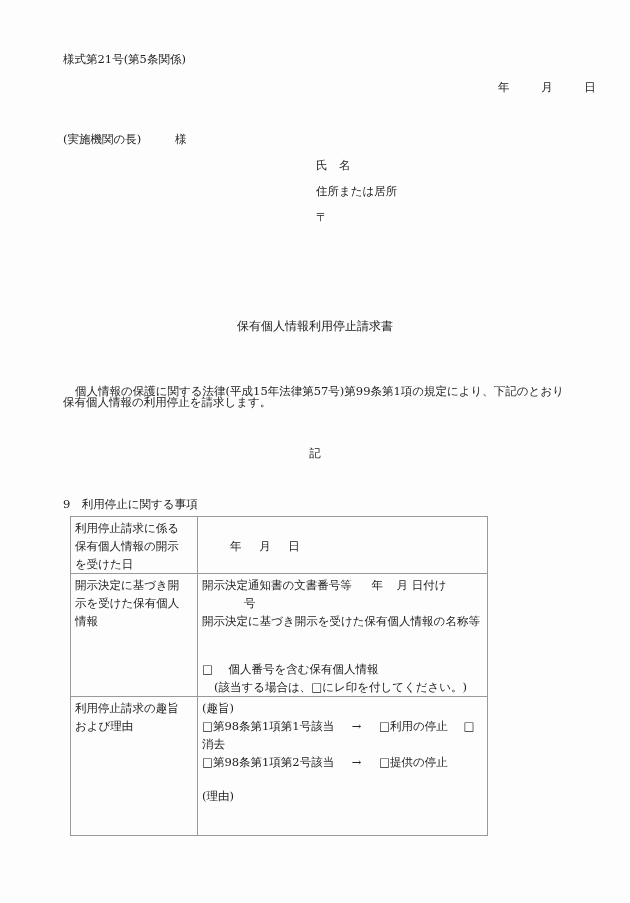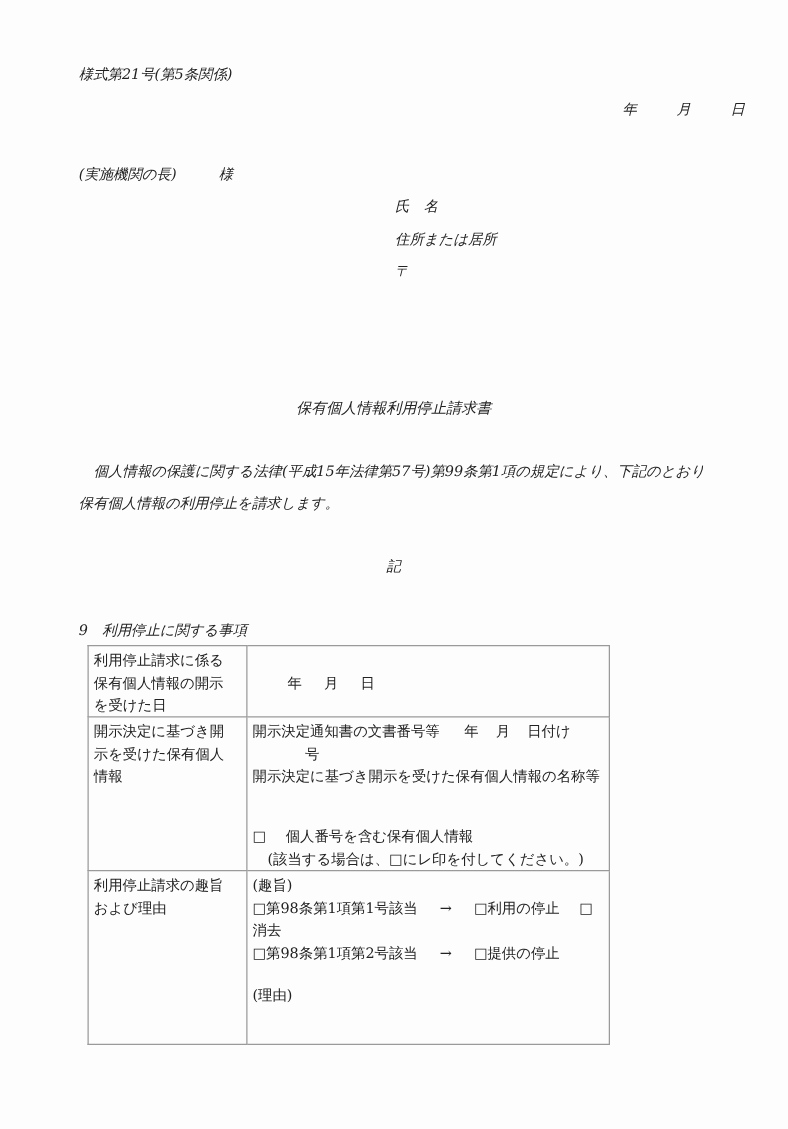--- a/index.html
+++ b/index.html
@@ -1,29 +1,29 @@
 <!DOCTYPE html>
 <html><head>
 <meta charset="utf-8">
 <style>
   html, body { margin:0; padding:0; }
   body {
     width:630px; height:903px; background:#fdfdfd; position:relative; overflow:hidden;
     font-family:"DejaVu Serif","Liberation Serif",serif; color:#222; font-size:11.5px;
   }
-  .abs { position:absolute; white-space:nowrap;font-style:italic; }
+  .abs { position:absolute; white-space:nowrap; }
   .form-no { left:63px; top:52px; }
   .date-line { left:498px; top:80px; }
   .date-line span { display:inline-block; }
   .addressee { left:63px; top:132px; }
   .addressee .sama { margin-left:30px; }
   .applicant { left:316px; top:158px; }
   .applicant .row { height:26px; line-height:14px; }
   .title { left:0; width:630px; text-align:center; top:318px; font-size:12px; }
-  .body1 { left:63px; top:370px; }
+  .body1 { left:63px; top:384px; }
   .body2 { left:63px; top:395px; }
   .ki { left:0; width:630px; text-align:center; top:446px; }
   .section { left:63px; top:497px; }
   table.main {
     position:absolute; left:70px; top:516px; width:418px; border-collapse:collapse;
     table-layout:fixed;
   }
   table.main td {
     border:1.5px solid #9a9a9a; vertical-align:top; padding:2px 4px 0 4px; line-height:18px;
     font-size:11.5px;
@@ -85,21 +85,21 @@
     <td class="lbl">
       <div>開示決定に基づき開</div>
       <div>示を受けた保有個人</div>
       <div>情報</div>
     </td>
     <td>
       <div>
         <span>開示決定通知書の文書番号等</span>
         <span style="margin-left:16px">年</span>
         <span style="margin-left:10px">月</span>
-        <span style="margin-left:10px">日付け</span>
+        <span style="">日付け</span>
         <span style="margin-left:42px">号</span>
       </div>
       <div>開示決定に基づき開示を受けた保有個人情報の名称等</div>
       <div style="height:30px"></div>
       <div>
         <span>□</span>
         <span style="margin-left:12px">個人番号を含む保有個人情報</span>
       </div>
       <div style="padding-left:12px">(該当する場合は、□にレ印を付してください。)</div>
     </td>

